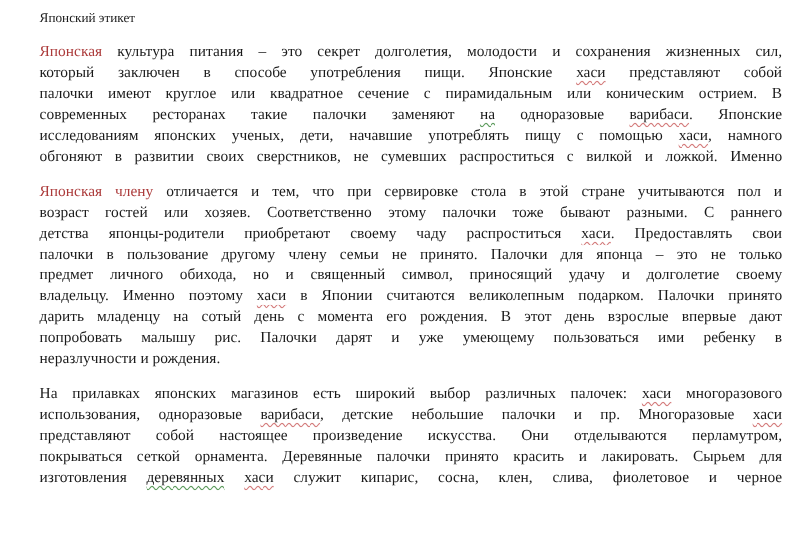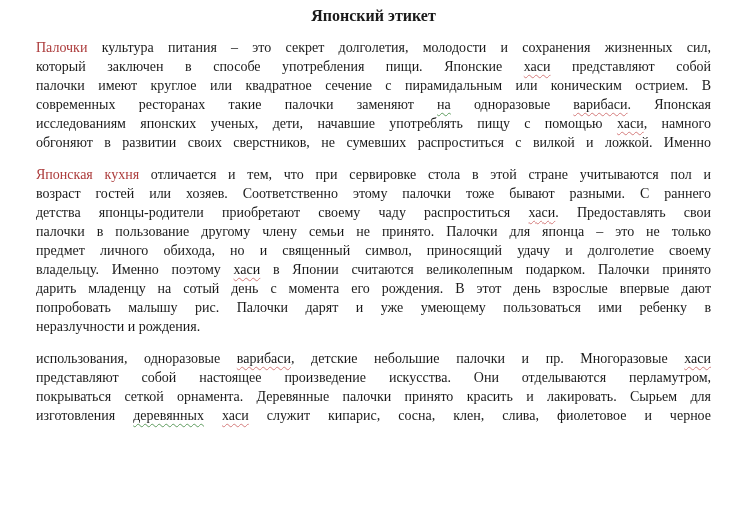--- a/index.html
+++ b/index.html
@@ -11,23 +11,22 @@
   }
   html,body{margin:0;padding:0;}
   body{
     width:731px;height:506px;overflow:hidden;
     background:var(--paper);
     color:var(--ink);
     font-family:"Liberation Serif","DejaVu Serif",serif;
   }
   .page{padding:6px 20px 0 36px;}
   .doc-title{
-    text-align:center;
-    font-weight:bold;
-    font-size:16px;
+    font-weight:normal;
+    font-size:12px;
     line-height:20px;
     margin:0 0 12px 0;
   }
   .para{
     font-size:14px;
     line-height:19px;
     margin:0 0 13px 0;
   }
   .line{text-align:justify;}
   .line.just{text-align-last:justify;}
@@ -50,38 +49,39 @@
     text-decoration-skip-ink:none;
   }
 </style>
 </head>
 <body>
 
 <div class="page">
   <div class="doc-title">Японский этикет</div>
   <div>
       <div class="para">
-        <div class="line just"><span class="seg-r">Палочки</span><span class="seg-n"> культура питания – это секрет долголетия, молодости и сохранения жизненных сил,</span></div>
+        <div class="line just"><span class="seg-r">Японская</span><span class="seg-n"> культура питания – это секрет долголетия, молодости и сохранения жизненных сил,</span></div>
         <div class="line just"><span class="seg-n">который заключен в способе употребления пищи. Японские </span><span class="seg-wr">хаси</span><span class="seg-n"> представляют собой</span></div>
         <div class="line just"><span class="seg-n">палочки имеют круглое или квадратное сечение с пирамидальным или коническим острием. В</span></div>
-        <div class="line just"><span class="seg-n">современных ресторанах такие палочки заменяют </span><span class="seg-wg">на</span><span class="seg-n"> одноразовые </span><span class="seg-wr">варибаси</span><span class="seg-n">. Японская</span></div>
+        <div class="line just"><span class="seg-n">современных ресторанах такие палочки заменяют </span><span class="seg-wg">на</span><span class="seg-n"> одноразовые </span><span class="seg-wr">варибаси</span><span class="seg-n">. Японские</span></div>
         <div class="line just"><span class="seg-n">исследованиям японских ученых, дети, начавшие употреблять пищу с помощью </span><span class="seg-wr">хаси</span><span class="seg-n">, намного</span></div>
         <div class="line just"><span class="seg-n">обгоняют в развитии своих сверстников, не сумевших распроститься с вилкой и ложкой. Именно</span></div>
       </div>
       <div class="para">
-        <div class="line just"><span class="seg-r">Японская кухня</span><span class="seg-n"> отличается и тем, что при сервировке стола в этой стране учитываются пол и</span></div>
+        <div class="line just"><span class="seg-r">Японская члену</span><span class="seg-n"> отличается и тем, что при сервировке стола в этой стране учитываются пол и</span></div>
         <div class="line just"><span class="seg-n">возраст гостей или хозяев. Соответственно этому палочки тоже бывают разными. С раннего</span></div>
         <div class="line just"><span class="seg-n">детства японцы-родители приобретают своему чаду распроститься </span><span class="seg-wr">хаси</span><span class="seg-n">. Предоставлять свои</span></div>
         <div class="line just"><span class="seg-n">палочки в пользование другому члену семьи не принято. Палочки для японца – это не только</span></div>
         <div class="line just"><span class="seg-n">предмет личного обихода, но и священный символ, приносящий удачу и долголетие своему</span></div>
         <div class="line just"><span class="seg-n">владельцу. Именно поэтому </span><span class="seg-wr">хаси</span><span class="seg-n"> в Японии считаются великолепным подарком. Палочки принято</span></div>
         <div class="line just"><span class="seg-n">дарить младенцу на сотый день с момента его рождения. В этот день взрослые впервые дают</span></div>
         <div class="line just"><span class="seg-n">попробовать малышу рис. Палочки дарят и уже умеющему пользоваться ими ребенку в</span></div>
         <div class="line"><span class="seg-n">неразлучности и рождения.</span></div>
       </div>
       <div class="para">
+        <div class="line just"><span class="seg-n">На прилавках японских магазинов есть широкий выбор различных палочек: </span><span class="seg-wr">хаси</span><span class="seg-n"> многоразового</span></div>
         <div class="line just"><span class="seg-n">использования, одноразовые </span><span class="seg-wr">варибаси</span><span class="seg-n">, детские небольшие палочки и пр. Многоразовые </span><span class="seg-wr">хаси</span></div>
         <div class="line just"><span class="seg-n">представляют собой настоящее произведение искусства. Они отделываются перламутром,</span></div>
         <div class="line just"><span class="seg-n">покрываться сеткой орнамента. Деревянные палочки принято красить и лакировать. Сырьем для</span></div>
         <div class="line just"><span class="seg-n">изготовления </span><span class="seg-wg">деревянных</span><span class="seg-n"> </span><span class="seg-wr">хаси</span><span class="seg-n"> служит кипарис, сосна, клен, слива, фиолетовое и черное</span></div>
       </div>
     </div>
 </div>
 
 </body></html>

